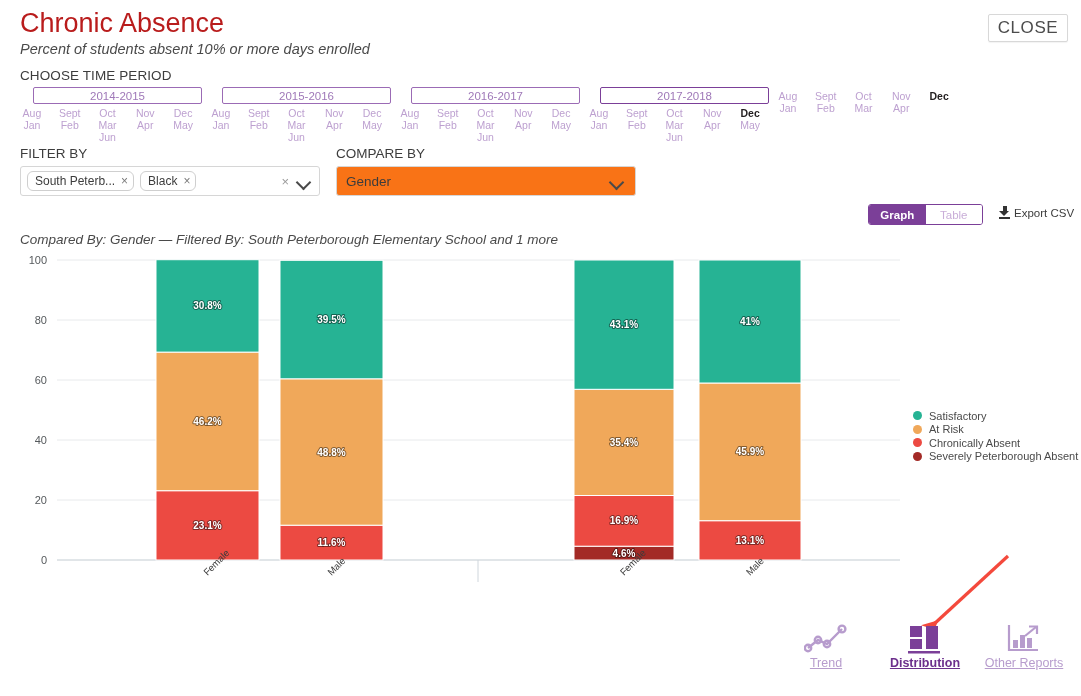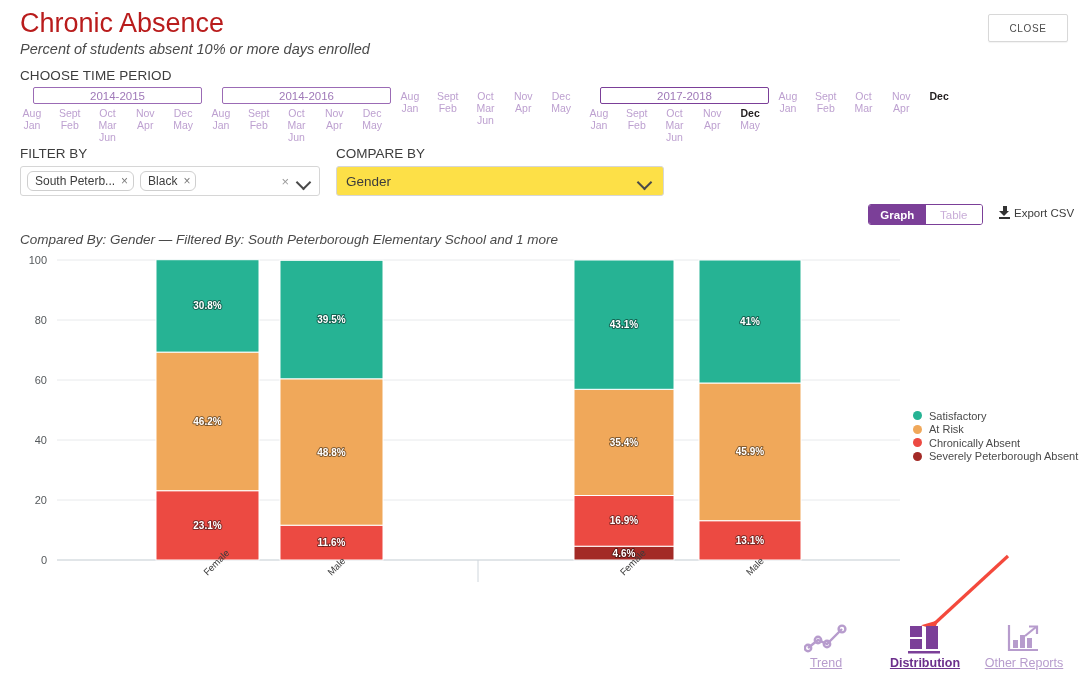--- a/index.html
+++ b/index.html
@@ -21,21 +21,21 @@
   }
   #page-subtitle {
     position: absolute; left: 20px; top: 41px;
     font-size: 14.5px; font-style: italic; color: #4a4a4a;
   }
   #close-button {
     position: absolute; right: 13px; top: 14px;
     width: 80px; height: 28px;
     background: #fff; border: 1px solid #d8d8d8; border-radius: 2px;
     font-family: "Liberation Sans", sans-serif;
-    font-size: 10px; color: #4c4c4c; letter-spacing: .6px;
+    font-size: 17px; color: #4c4c4c; letter-spacing: .6px;
     cursor: pointer;
     box-shadow: 0 1px 1px rgba(0,0,0,.05);
   }
 
   
   #time-period-label {
     position: absolute; left: 20px; top: 68px;
     font-size: 13.5px; color: #3d3d3d; letter-spacing: .1px;
   }
   #time-period-strip {
@@ -95,22 +95,22 @@
     position: relative;
   }
   .caret::before {
     content: ""; position: absolute; left: 0; top: 0;
     width: 9px; height: 9px;
     border-left: 2px solid #4a4a4a; border-bottom: 2px solid #4a4a4a;
     transform: rotate(-45deg);
   }
   #compare-control {
     position: absolute; left: 336px; top: 166px;
-    width: 328px; height: 30px;
-    border: 1px solid #d6d6d6; border-radius: 3px; background: #fde047;
+    width: 300px; height: 30px;
+    border: 1px solid #d6d6d6; border-radius: 3px; background: #f97316;
     display: flex; align-items: center; padding: 0 9px;
     font-size: 13.5px; color: #3c3c3c;
   }
   #compare-control .caret { margin-left: auto; }
 
   
   #view-toggle {
     position: absolute; left: 868px; top: 204px;
     width: 115px; height: 21px;
     border: 1px solid #7b3f98; border-radius: 3px; overflow: hidden;
@@ -215,21 +215,21 @@
           <span>Nov</span>
           <span>Apr</span>
         </div>
         <div class="month-col">
           <span>Dec</span>
           <span>May</span>
         </div>
       </div>
     </div>
     <div class="year-block">
-      <div class="year-tab">2014-2016</div>
+      <div class="year-tab">2015-2016</div>
       <div class="months-row">
         <div class="month-col">
           <span>Aug</span>
           <span>Jan</span>
         </div>
         <div class="month-col">
           <span>Sept</span>
           <span>Feb</span>
         </div>
         <div class="month-col">
@@ -241,20 +241,21 @@
           <span>Nov</span>
           <span>Apr</span>
         </div>
         <div class="month-col">
           <span>Dec</span>
           <span>May</span>
         </div>
       </div>
     </div>
     <div class="year-block">
+      <div class="year-tab">2016-2017</div>
       <div class="months-row">
         <div class="month-col">
           <span>Aug</span>
           <span>Jan</span>
         </div>
         <div class="month-col">
           <span>Sept</span>
           <span>Feb</span>
         </div>
         <div class="month-col">

